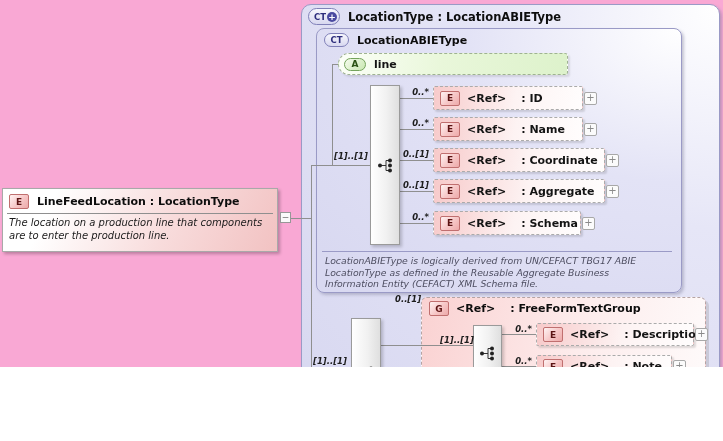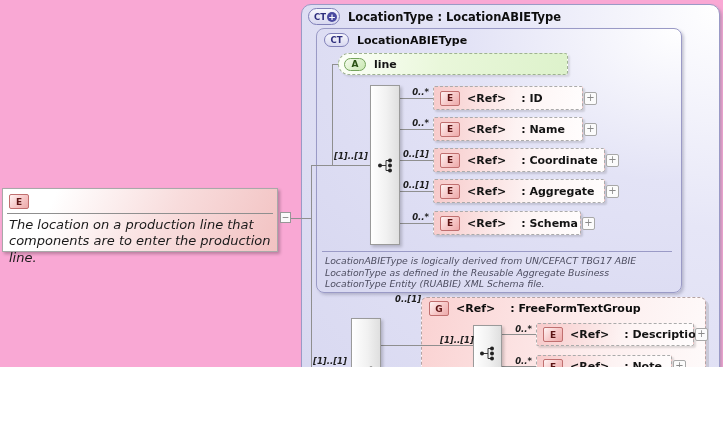--- a/index.html
+++ b/index.html
@@ -76,21 +76,21 @@
        box-shadow:3px 3px 0 rgba(140,140,140,.28);}
 
   
   .elem-main{position:absolute;left:2px;top:188px;width:276px;height:64px;z-index:2;
        box-sizing:border-box;border:1px solid #a9a9a9;background:
        linear-gradient(115deg,#ffffff 18%,#f8dcdc 60%,#f2c2c2 100%);
        box-shadow:2px 2px 3px rgba(0,0,0,.25);}
   .elem-main-header{display:flex;align-items:center;gap:8px;padding:5px 6px 0 6px;
        font-size:11px;font-weight:bold;color:#0d0d0d;white-space:nowrap;}
   .elem-main-divider{height:1px;background:#8f8f8f;margin:4px 4px 0 4px;}
-  .elem-main-desc{padding:3px 6px 0 6px;font-size:13px;font-style:italic;color:#1a1a1a;
+  .elem-main-desc{padding:3px 6px 0 6px;font-size:10px;font-style:italic;color:#1a1a1a;
        line-height:1.25;}
 
   .collapse-box{position:absolute;left:280px;top:212px;width:11px;height:11px;z-index:5;
        box-sizing:border-box;border:1px solid #979797;background:#fafafa;color:#6f6f6f;
        font-size:9px;line-height:9px;text-align:center;}
 
   .footnote{position:absolute;left:325px;top:255px;width:334px;z-index:5;
        font-size:9.3px;font-style:italic;color:#4d4d60;line-height:11.5px;}
   .inner-divider{position:absolute;left:322px;top:251px;width:350px;height:1px;
        background:#9a9ac6;z-index:5;}
@@ -170,21 +170,21 @@
 
   <div class="card ra" style="left:375px;top:212px;width:54px;">0..*</div>
   <div class="row" style="left:433px;top:211px;width:148px;height:24px;">
     <span class="badge e">E</span>
     <span class="ref">&lt;Ref&gt;</span>
     <span class="ename">: Schema</span>
     <span class="plus">+</span>
   </div>
 
   <div class="inner-divider"></div>
-  <div class="footnote">LocationABIEType is logically derived from UN/CEFACT TBG17 ABIE LocationType as defined in the Reusable Aggregate Business LocationType Entity (RUABIE) XML Schema file.</div>
+  <div class="footnote">LocationABIEType is logically derived from UN/CEFACT TBG17 ABIE LocationType as defined in the Reusable Aggregate Business Information Entity (CEFACT) XML Schema file.</div>
 
   <div class="seqbox" style="left:351px;top:318px;width:30px;height:110px;">
     <svg class="seq-glyph" width="17" height="17" viewBox="0 0 17 17">
       <line x1="2" y1="8.5" x2="9" y2="8.5" stroke="#333" stroke-width="1"></line>
       <line x1="9" y1="3.5" x2="9" y2="13.5" stroke="#333" stroke-width="1"></line>
       <line x1="9" y1="3.5" x2="12" y2="3.5" stroke="#333" stroke-width="1"></line>
       <line x1="9" y1="13.5" x2="12" y2="13.5" stroke="#333" stroke-width="1"></line>
       <circle cx="3" cy="8.5" r="2" fill="#222"></circle>
       <circle cx="13" cy="3.5" r="2" fill="#222"></circle>
       <circle cx="13" cy="8.5" r="2" fill="#222"></circle>
@@ -235,20 +235,21 @@
   <div class="row" style="left:425px;top:398px;width:143px;height:24px;">
     <span class="badge e">E</span>
     <span class="ref">&lt;Ref&gt;</span>
     <span class="ename">: UserArea</span>
     <span class="plus">+</span>
   </div>
 
   <div class="elem-main">
     <div class="elem-main-header">
       <span class="badge e">E</span>
+      <span>LineFeedLocation : LocationType</span>
     </div>
     <div class="elem-main-divider"></div>
     <div class="elem-main-desc">The location on a production line that components are to enter the production line.</div>
   </div>
   <div class="collapse-box">−</div>
 
   <div class="lh" style="left:291px;top:218px;width:20px;"></div>
   <div class="lv" style="left:311px;top:165px;height:204px;"></div>
   <div class="lh" style="left:311px;top:165px;width:59px;"></div>
   <div class="lv" style="left:332px;top:64px;height:101px;"></div>

